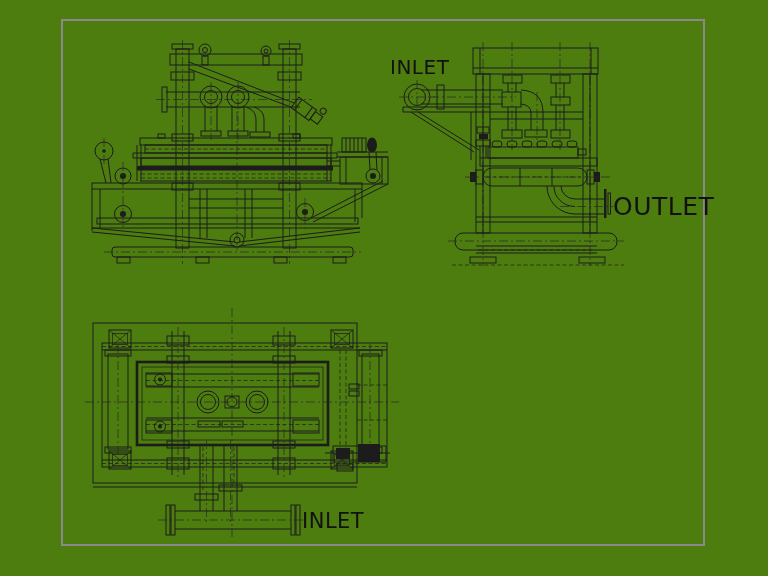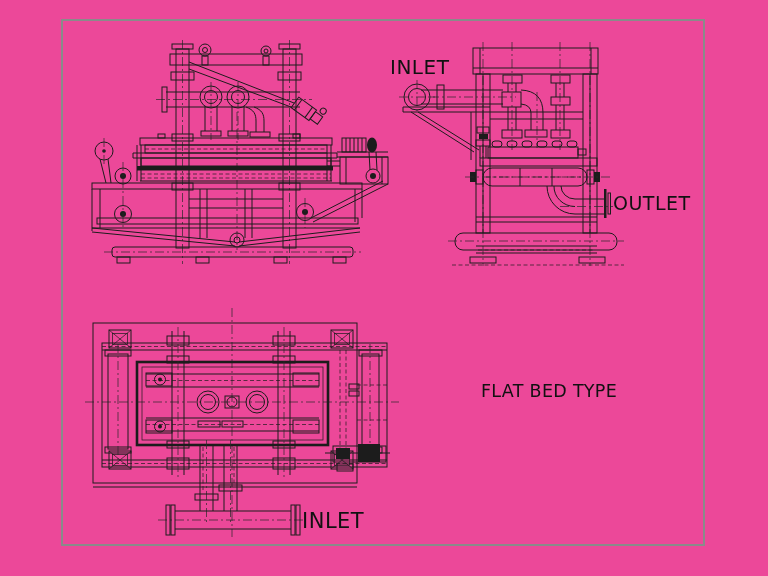--- a/index.html
+++ b/index.html
@@ -1,29 +1,29 @@
 <!DOCTYPE html>
 <html><head>
 <meta charset="utf-8">
 <style>
   html,body{margin:0;padding:0;background:#ffffff;}
-  #stage{position:relative;width:768px;height:576px;background:#ec4899;overflow:hidden;
+  #stage{position:relative;width:768px;height:576px;background:#4d7c0f;overflow:hidden;
          font-family:"DejaVu Sans","Liberation Sans",sans-serif;}
   #sheet-border{position:absolute;left:61px;top:19px;width:644px;height:527px;
                 border:2px solid #8a8a8a;box-sizing:border-box;}
   svg{position:absolute;left:0;top:0;}
   .s  {stroke:#1c1c1c;stroke-width:1;fill:none;}
   .s2 {stroke:#1c1c1c;stroke-width:2.6;fill:none;}
   .sh {stroke:#1c1c1c;stroke-width:0.7;fill:none;}
   .cl {stroke:#2a2a2a;stroke-width:0.7;fill:none;stroke-dasharray:9 3 2 3;}
   .dl {stroke:#1c1c1c;stroke-width:0.7;fill:none;stroke-dasharray:4 2.5;}
   .fl {fill:#1c1c1c;stroke:none;}
   .lbl{position:absolute;color:#111;white-space:nowrap;font-weight:400;}
   #lbl-inlet-top   {left:390px;top:55px; font-size:20px;letter-spacing:.5px;}
-  #lbl-outlet      {left:613px;top:192px;font-size:19px;letter-spacing:.5px;}
+  #lbl-outlet      {left:613px;top:192px;font-size:25px;letter-spacing:.5px;}
   #lbl-inlet-bottom{left:302px;top:509px;font-size:21px;letter-spacing:.5px;}
   #title-block     {left:481px;top:381px;font-size:17.5px;line-height:21px;letter-spacing:.3px;}
 </style>
 </head>
 <body>
 
 <div id="stage">
   <div id="sheet-border"></div>
 
   <svg width="768" height="576" viewBox="0 0 768 576">
@@ -380,15 +380,14 @@
         <rect class="s" x="349" y="384" width="10" height="5"></rect>
           <rect class="s" x="349" y="391" width="10" height="5"></rect>
       </g>
     </g>
   </svg>
 
   <div class="lbl" id="lbl-inlet-top">INLET</div>
   <div class="lbl" id="lbl-outlet">OUTLET</div>
   <div class="lbl" id="lbl-inlet-bottom">INLET</div>
   <div class="lbl" id="title-block">
-    <div>FLAT BED TYPE</div>
   </div>
 </div>
 
 </body></html>

